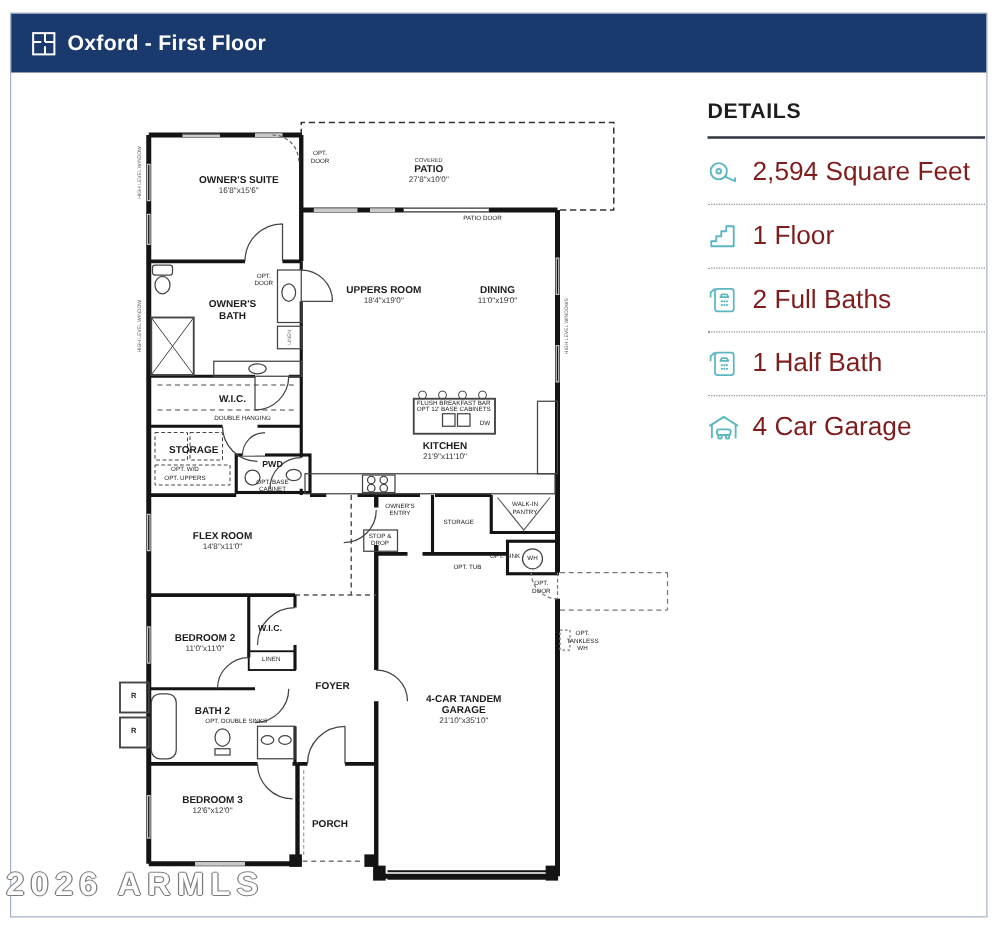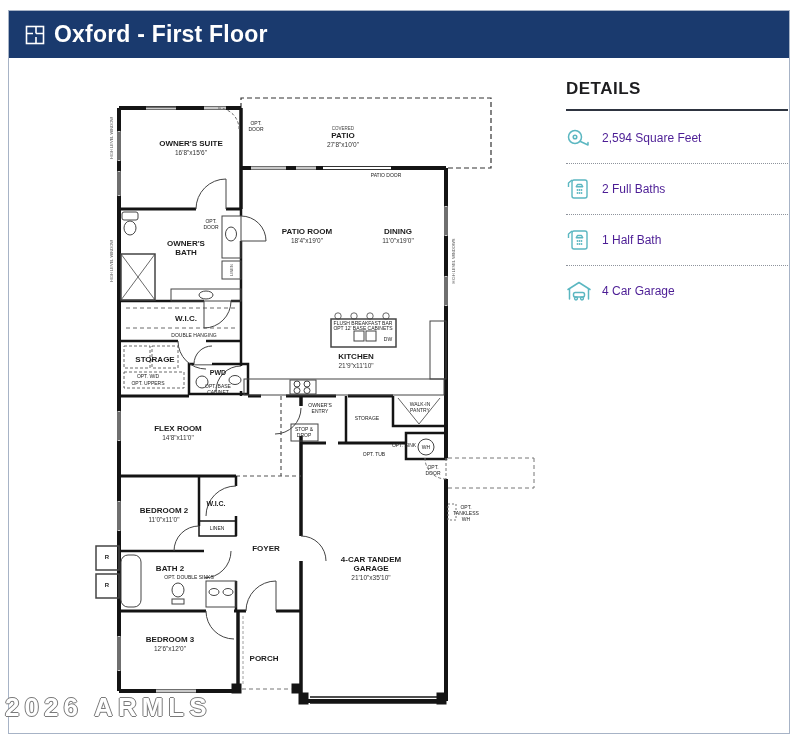--- a/index.html
+++ b/index.html
@@ -2,29 +2,29 @@
 <html><head>
 <meta charset="utf-8">
 <style>
   html,body{margin:0;padding:0;background:#fff;width:800px;height:750px;
     font-family:"Liberation Sans",sans-serif;}
   .card{position:absolute;left:8px;top:10px;width:780px;height:722px;
     border:1px solid #a7b3c6;background:#fff;}
   
   .hdr{position:absolute;left:0;top:0;right:0;height:47px;background:#1a3a6e;
     display:flex;align-items:center;padding-left:16px;box-sizing:border-box;}
-  .hdr .ttl{color:#fff;font-size:23px;font-weight:bold;letter-spacing:.2px;margin-left:9px;}
+  .hdr .ttl{color:#fff;font-size:17px;font-weight:bold;letter-spacing:.2px;margin-left:9px;}
   
   .details{position:absolute;left:557px;top:68px;width:222px;}
   .details h2{margin:0 12px 10px 0;font-size:17px;letter-spacing:.5px;color:#1d1d1f;}
   .details .rule{border-bottom:2px solid #2e3440;margin-bottom:2px;}
   .drow{display:flex;align-items:center;height:50px;border-bottom:1px dotted #8e939c;}
   .drow:last-child{border-bottom:none;}
   .drow .ic{width:26px;height:22px;margin-right:10px;flex:0 0 auto;}
-  .drow .lbl{font-size:12px;color:#4c1d95;}
+  .drow .lbl{font-size:21px;color:#7f1d1d;}
   
   .plan{position:absolute;left:77px;top:65px;width:460px;height:650px;}
   .plan svg{position:absolute;left:0;top:0;}
   .room{position:absolute;transform:translate(-50%,-50%);text-align:center;
     color:#1b1b1b;font-weight:bold;font-size:8px;line-height:1.15;white-space:nowrap;}
   .room .dims{font-weight:normal;font-size:6.5px;color:#333;margin-top:1px;}
   .room .pfx{font-weight:normal;font-size:4.5px;color:#444;}
   .room.wrap{white-space:normal;}
   .room.sm{font-size:7px;}
   .ann{position:absolute;transform:translate(-50%,-50%);font-size:5px;color:#222;
@@ -59,20 +59,28 @@
       <svg class="ic" viewBox="0 0 26 22">
         <g fill="none" stroke="#5bb7c1" stroke-width="1.5" stroke-linecap="round">
           <circle cx="9" cy="10" r="6.5"></circle>
             <circle cx="9" cy="10" r="1.8"></circle>
           <path d="M14.5,14.5 L22,18 M22,18 v-2.5"></path>
         </g>
       </svg>
       <span class="lbl">2,594 Square Feet</span>
     </div>
 
+    <div class="drow">
+      <svg class="ic" viewBox="0 0 26 22">
+        <g fill="none" stroke="#5bb7c1" stroke-width="1.5" stroke-linejoin="round">
+          <path d="M3,19 v-4 h4 v-4 h4 v-4 h4 v-4 h6 v16 z"></path>
+        </g>
+      </svg>
+      <span class="lbl">1 Floor</span>
+    </div>
 
 
     <div class="drow">
       <svg class="ic" viewBox="0 0 26 22">
         <g fill="none" stroke="#5bb7c1" stroke-width="1.4" stroke-linejoin="round">
           <rect x="6" y="2" width="15" height="18" rx="2"></rect>
           <path d="M11.5,6.5 h4 l1.2,2.2 h-6.4 z"></path>
           <path d="M6,2 L2.5,5 V9"></path>
         </g>
         <g fill="#5bb7c1" stroke="none">
@@ -250,21 +258,21 @@
     <div class="room" style="left:105px;top:72px">
       <div>OWNER'S SUITE</div>
       <div class="dims">16'8"x15'6"</div>
     </div>
     <div class="room" style="left:257px;top:61px">
       <div class="pfx">COVERED</div>
       <div>PATIO</div>
       <div class="dims">27'8"x10'0"</div>
     </div>
     <div class="room" style="left:221px;top:160px">
-      <div>PATIO ROOM</div>
+      <div>UPPERS ROOM</div>
       <div class="dims">18'4"x19'0"</div>
     </div>
     <div class="room" style="left:312px;top:160px">
       <div>DINING</div>
       <div class="dims">11'0"x19'0"</div>
     </div>
     <div class="room wrap" style="left:100px;top:172px;width:46px">
       <div>OWNER'S BATH</div>
     </div>
     <div class="room" style="left:100px;top:243px">

